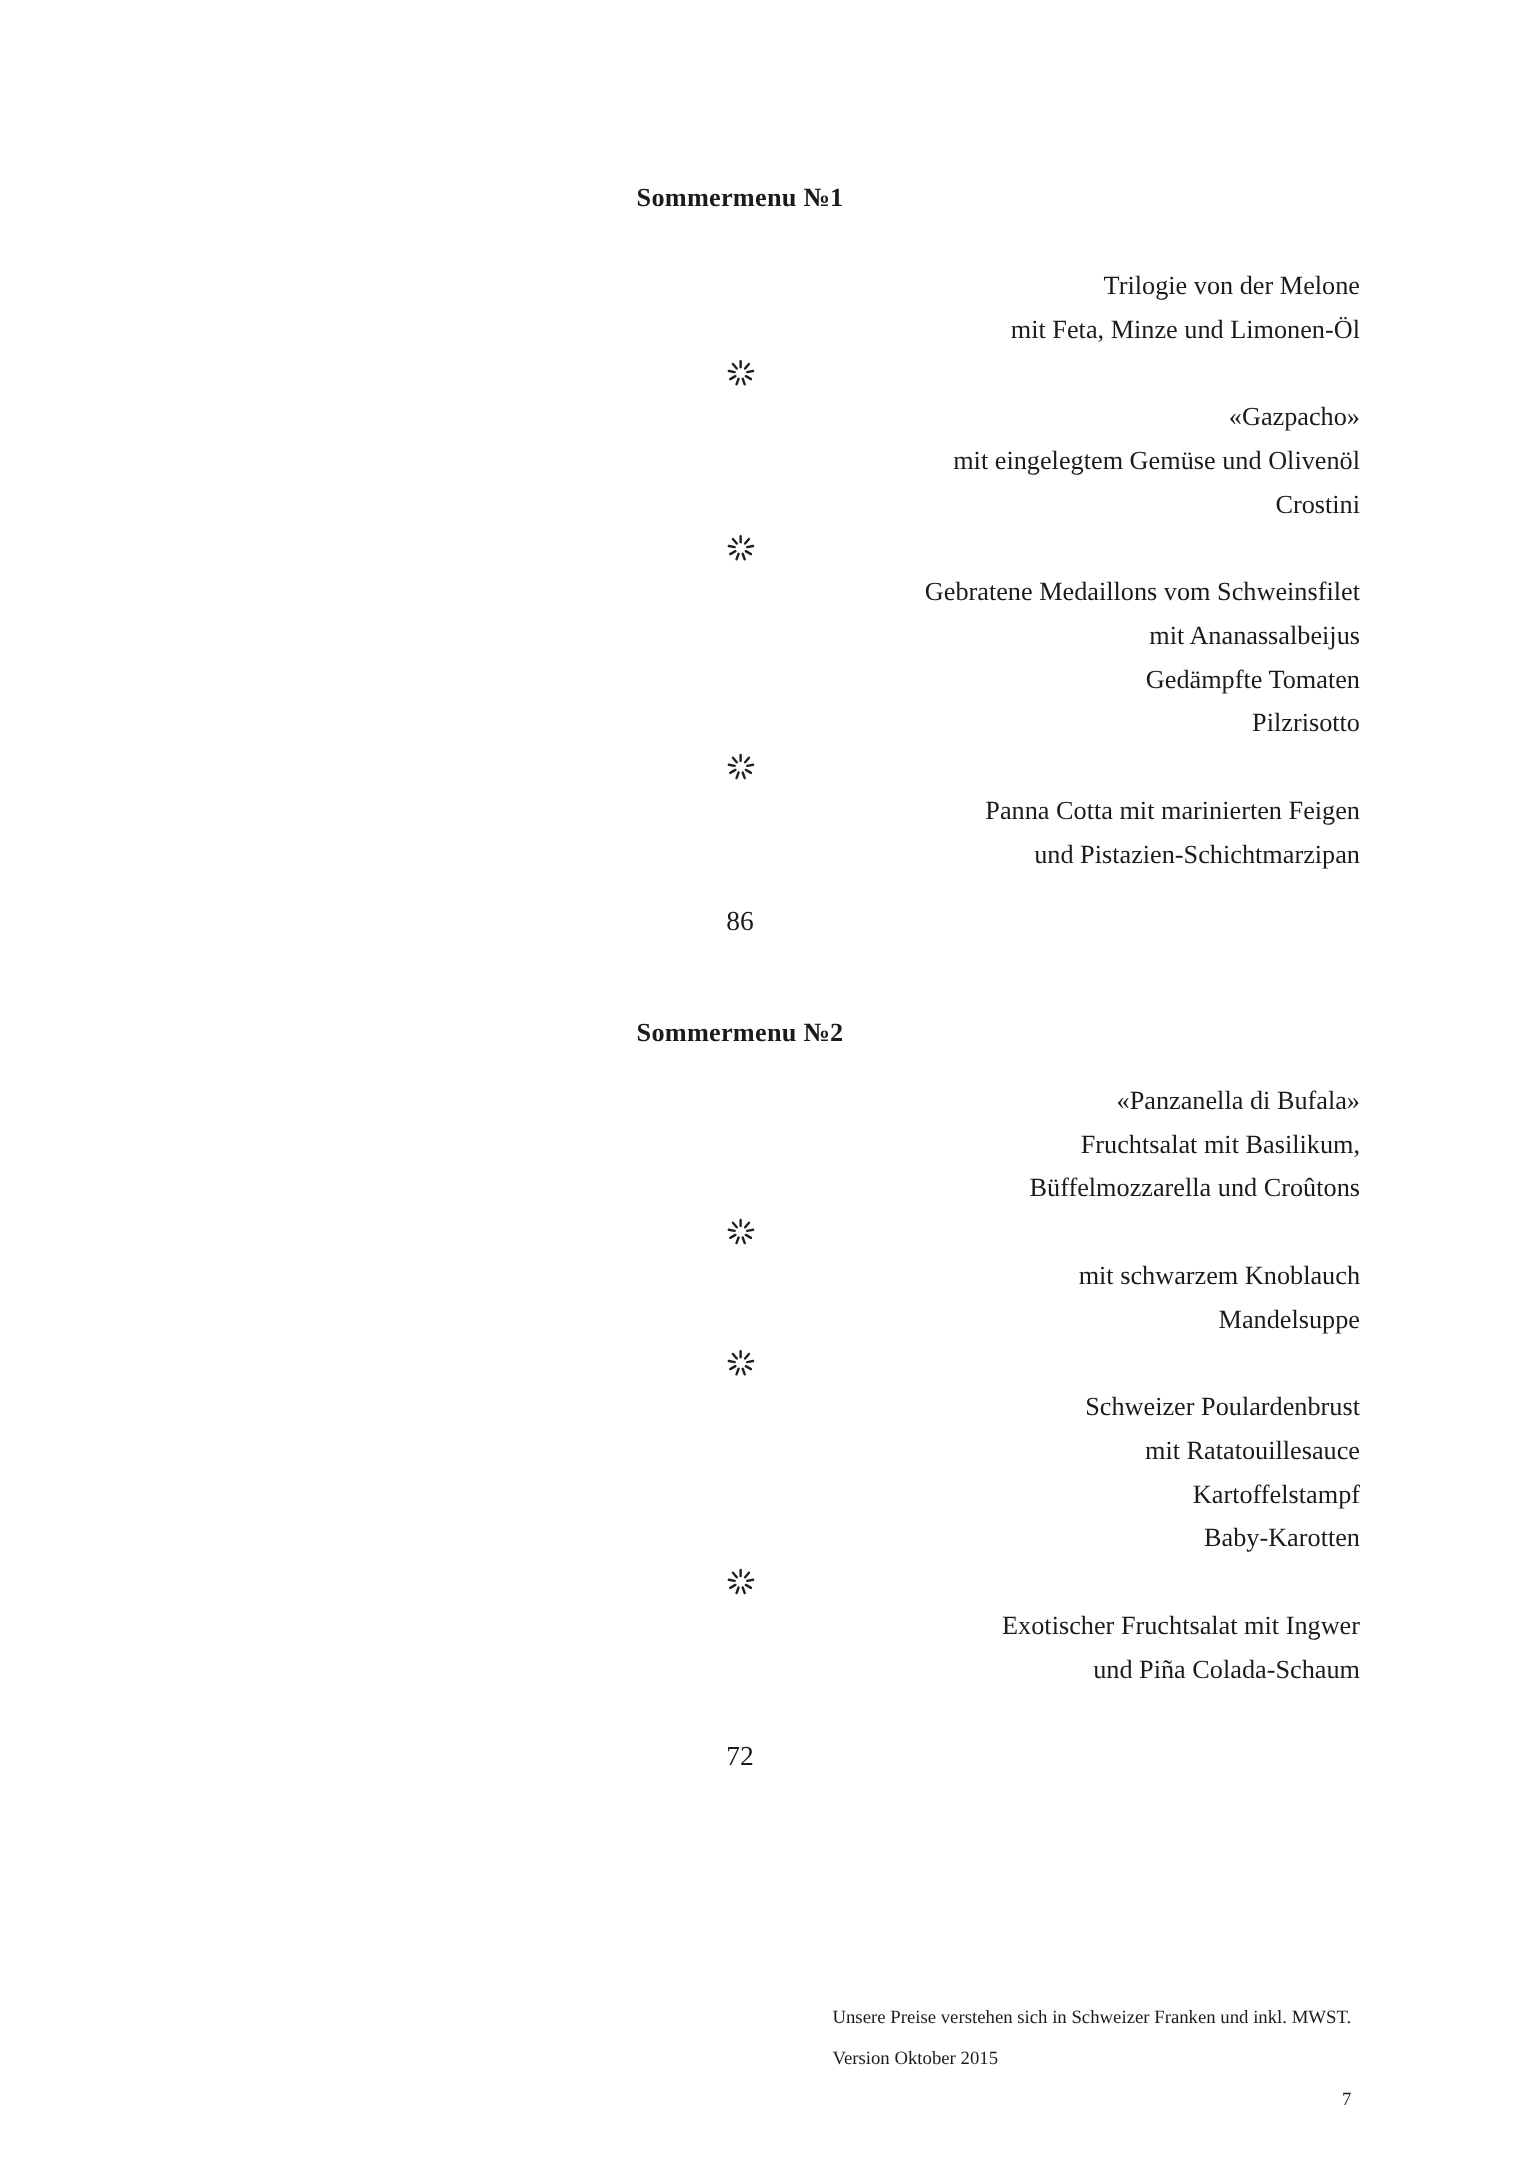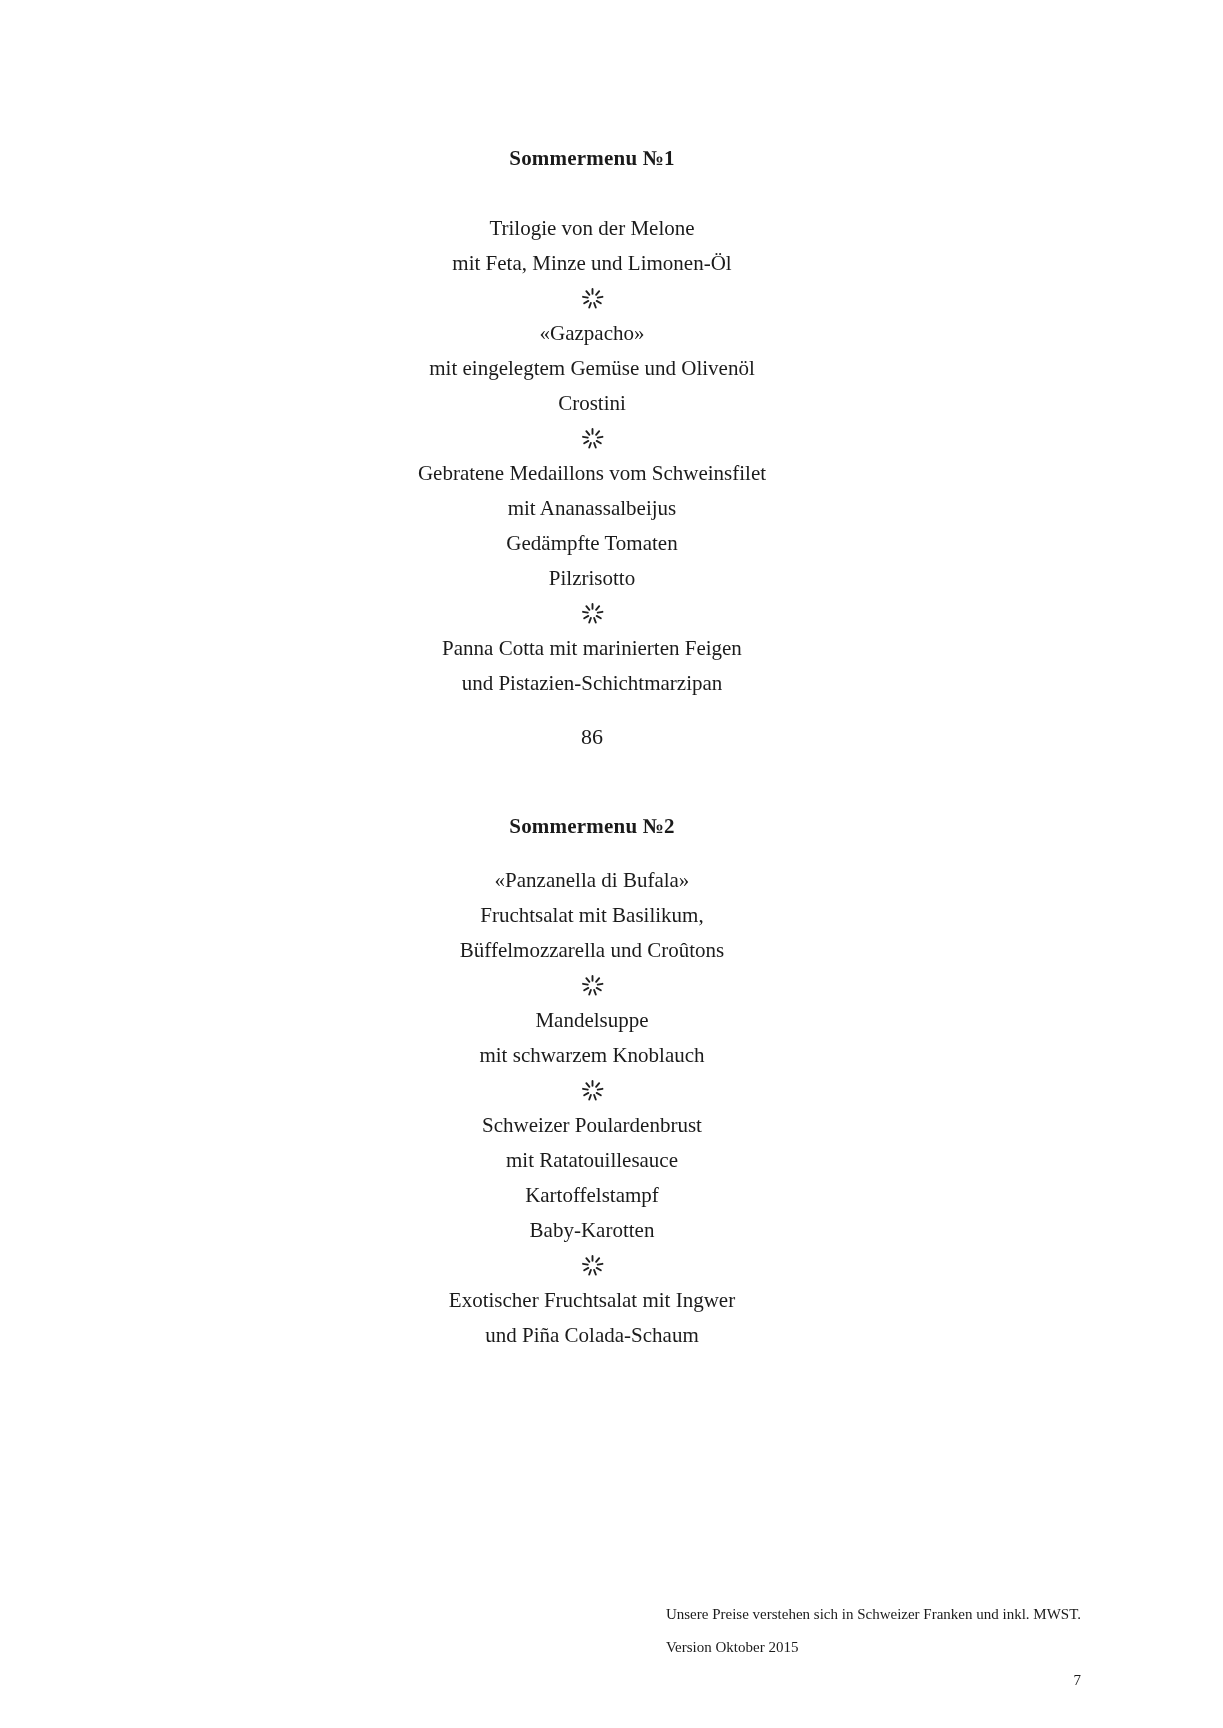--- a/index.html
+++ b/index.html
@@ -31,20 +31,21 @@
     line-height: 35px;
     letter-spacing: 0.2px;
   }
   .title-gap-1 { height: 35px; }
   .title-gap-2 { height: 19px; }
   .menu-line {
     font-size: 21px;
     font-weight: 400;
     line-height: 35px;
     white-space: nowrap;
+    text-align: right;
   }
   .sep-row {
     height: 35px;
     display: flex;
     align-items: center;
     justify-content: center;
   }
   .sep-glyph {
     width: 23px;
     height: 23px;
@@ -156,22 +157,22 @@
         <p class="menu-line">Fruchtsalat mit Basilikum,</p>
         <p class="menu-line">Büffelmozzarella und Croûtons</p>
       </div>
       <div class="sep-row">
         <svg class="sep-glyph" viewBox="0 0 23 23">
             <use href="#spark"></use>
           </svg>
       </div>
 
       <div>
+        <p class="menu-line">mit schwarzem Knoblauch</p>
         <p class="menu-line">Mandelsuppe</p>
-        <p class="menu-line">mit schwarzem Knoblauch</p>
       </div>
       <div class="sep-row">
         <svg class="sep-glyph" viewBox="0 0 23 23">
             <use href="#spark"></use>
           </svg>
       </div>
 
       <div>
         <p class="menu-line">Schweizer Poulardenbrust</p>
         <p class="menu-line">mit Ratatouillesauce</p>
@@ -182,20 +183,21 @@
         <svg class="sep-glyph" viewBox="0 0 23 23">
             <use href="#spark"></use>
           </svg>
       </div>
 
       <div>
         <p class="menu-line">Exotischer Fruchtsalat mit Ingwer</p>
         <p class="menu-line">und Piña Colada-Schaum</p>
       </div>
 
+      <p class="menu-price price-2">72</p>
     </section>
 
   </main>
 
   <footer class="footer">
     <div class="footer-left">
       <p>Unsere Preise verstehen sich in Schweizer Franken und inkl. MWST.</p>
       <p>Version Oktober 2015</p>
     </div>
     <div class="footer-page-number">7</div>

